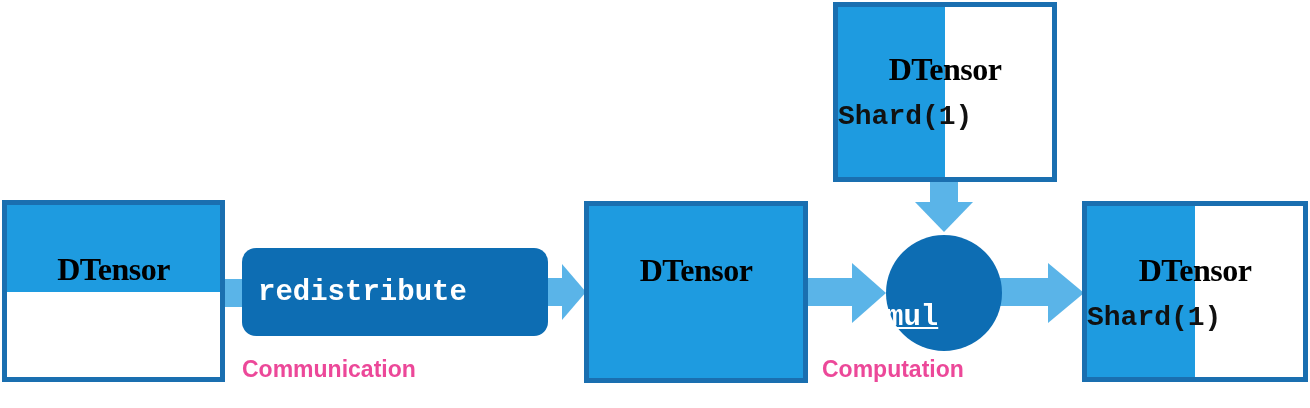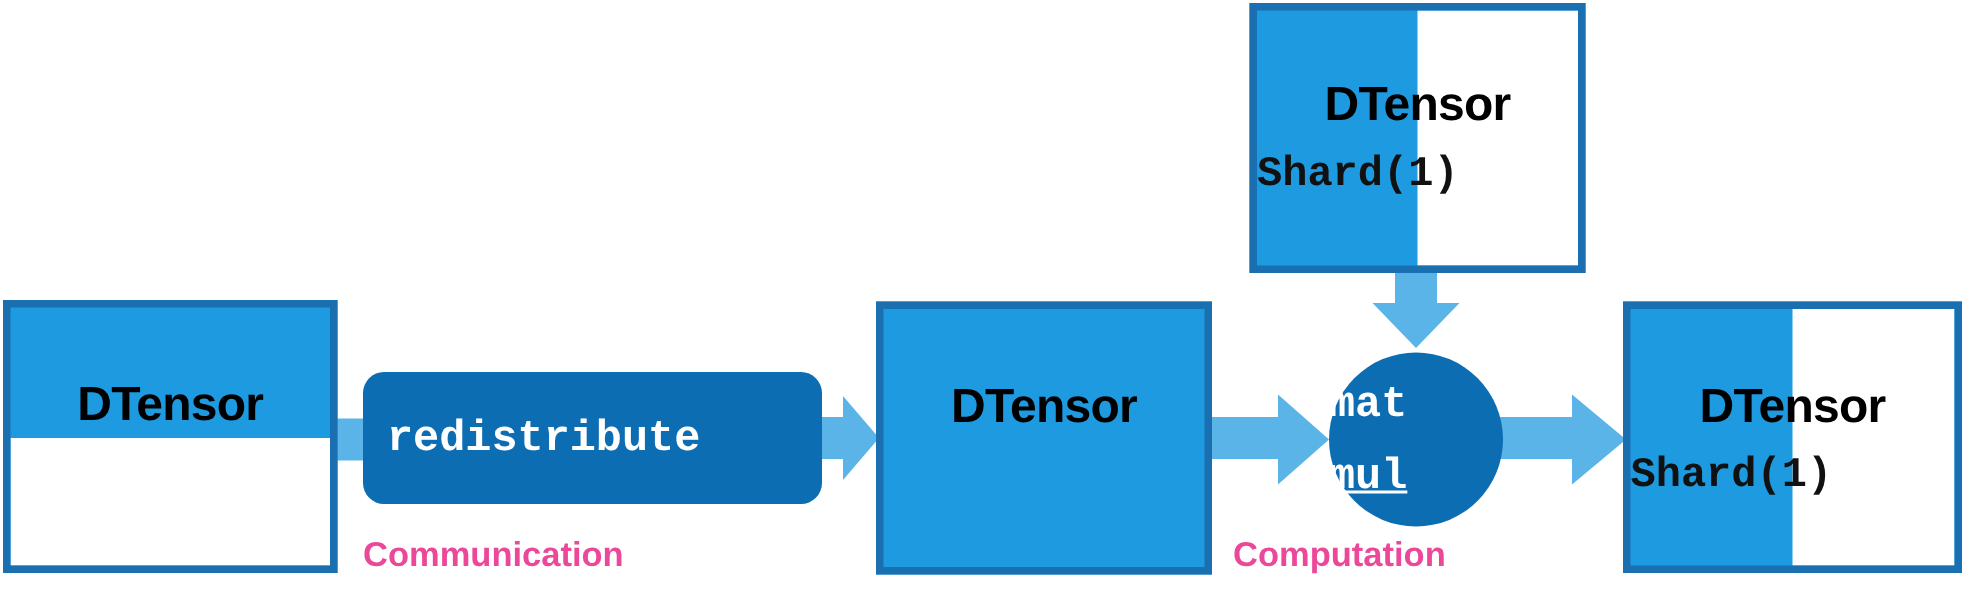--- a/index.html
+++ b/index.html
@@ -5,21 +5,21 @@
   html, body { margin: 0; padding: 0; background: #ffffff; }
   body { width: 1310px; height: 408px; position: relative; overflow: hidden; }
   .abs { position: absolute; }
   .box {
     position: absolute; box-sizing: border-box;
     border: 5px solid #1a6fb0; background: #1e9be0; overflow: hidden;
   }
   .fill-white { position: absolute; background: #ffffff; }
   .title {
     position: absolute; left: 0; right: 0; text-align: center;
-    font-family: Liberation Sans, sans-serif; font-weight: bold;
+    font-family: Liberation Serif, serif; font-weight: bold;
     font-size: 32px; color: #000; letter-spacing: -0.5px;
   }
   .mono {
     position: absolute; left: 0; right: 0; text-align: left;
     font-family: "Liberation Mono", monospace; font-weight: bold;
     font-size: 28px; color: #111;
   }
   .arrow-body { position: absolute; background: #5ab4e8; }
   .arrow-head { position: absolute; width: 0; height: 0; }
   .green {
@@ -59,21 +59,20 @@
   <div class="title" style="top:46px;">DTensor</div>
 </div>
 
 <div class="box" style="left:833px; top:2px; width:224px; height:180px;">
   <div class="fill-white" style="left:107px; right:0; top:0; bottom:0;"></div>
   <div class="title" style="top:44px;">DTensor</div>
   <div class="mono" style="top:94px;">Shard(1)</div>
 </div>
 
 <div class="abs" style="left:886px; top:235px; width:116px; height:116px; background:#0d6db3; border-radius:50%;">
-  <div class="mono" style="top:18px; color:#ffffff; font-size:29px;">mat</div>
   <div class="mono" style="top:66px; color:#ffffff; font-size:29px;text-decoration:underline;">mul</div>
 </div>
 
 <div class="green" style="left:822px; top:356px; width:248px;">Computation</div>
 
 <div class="box" style="left:1082px; top:201px; width:226px; height:181px;">
   <div class="fill-white" style="left:108px; right:0; top:0; bottom:0;"></div>
   <div class="title" style="top:46px;">DTensor</div>
   <div class="mono" style="top:96px;">Shard(1)</div>
 </div>

